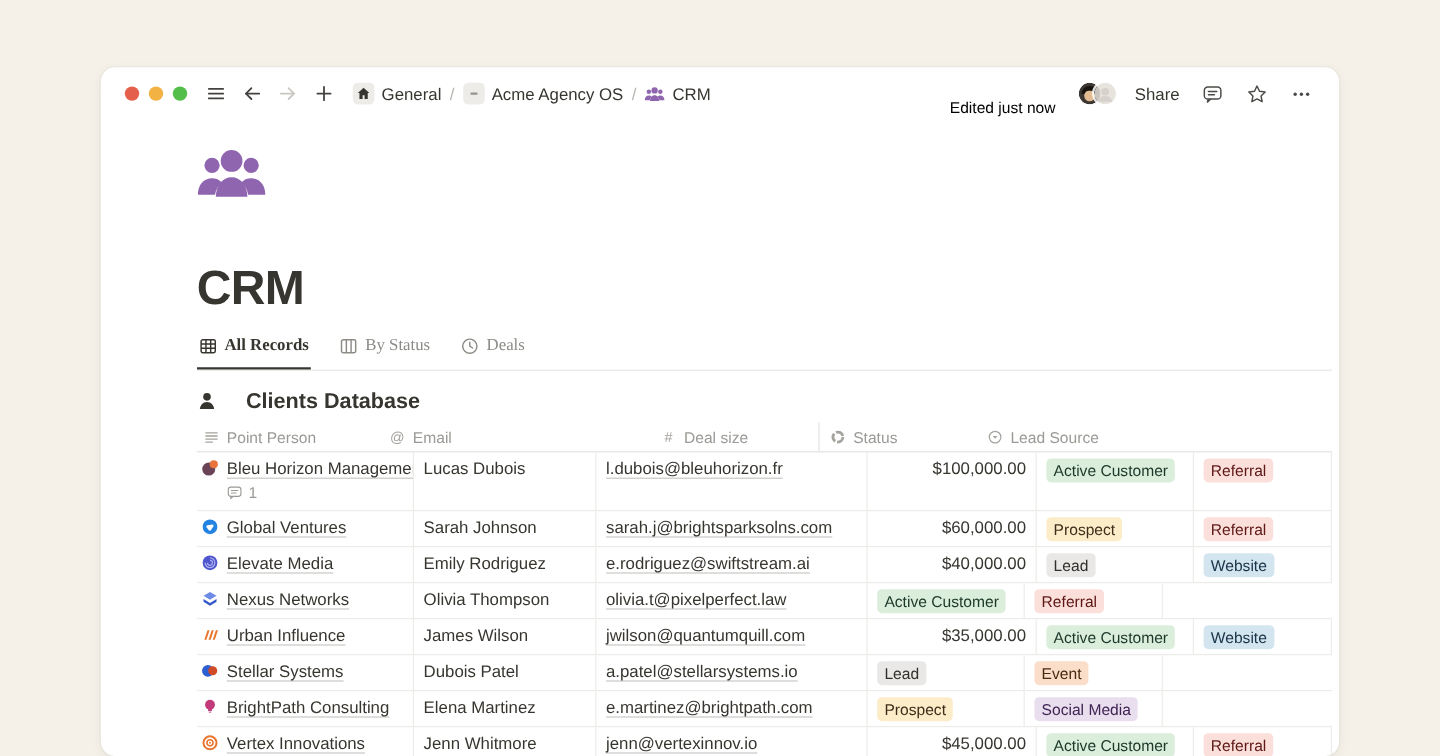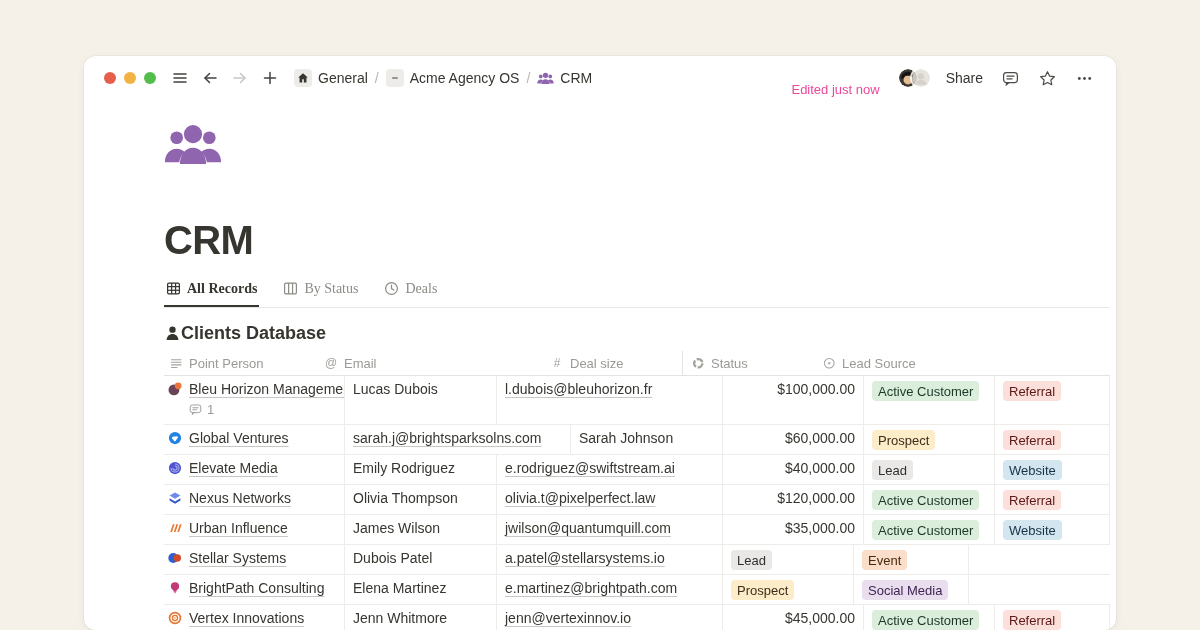--- a/index.html
+++ b/index.html
@@ -21,42 +21,42 @@
   .nav-ic.disabled{ color:#C9C7C2; }
   .crumbs { display:flex; align-items:center; gap:7px; font-size:14px; margin-left:4px; }
   .crumb { display:flex; align-items:center; gap:6px; cursor:pointer; }
   .crumb-badge { width:18px; height:18px; border-radius:4px; background:#EDECE8;
                  display:flex; align-items:center; justify-content:center; color:#37352F; }
   .crumb-badge svg{ width:12px; height:12px; }
   .crumb-ic { width:17px; height:17px; color:#9065B0; display:flex; align-items:center; }
   .crumb-ic svg{ width:17px; height:17px; }
   .crumb-sep { color:#B9B6B1; }
   .tb-right { margin-left:auto; display:flex; align-items:center; gap:17px; }
-  .edited { color:#ec4899; font-size:13px;margin-top:23px; }
+  .edited { color:#000000; font-size:13px;margin-top:23px; }
   .avatars { display:flex; align-items:center; margin-right:-3px; }
   .avatar { width:22px; height:22px; border-radius:50%; border:2px solid #fff; overflow:hidden; cursor:pointer; }
   .avatar svg{ width:100%; height:100%; display:block; }
   .avatar.back { margin-left:-9px; opacity:.85; }
   .share { font-size:14px; cursor:pointer; }
   .tool-ic { width:20px; height:20px; color:#4D4B47; display:flex; align-items:center; justify-content:center; cursor:pointer; }
   .tool-ic svg{ width:17px; height:17px; }
 
   
   .page { padding-left:80px; }
   .page-icon { margin-top:22px; width:58px; height:46px; color:#9065B0; cursor:pointer; }
   .page-icon svg{ width:58px; height:46px; }
   .page-title { margin-top:50px; font-size:40px; font-weight:700; letter-spacing:-0.6px; color:#37352F; }
 
   .tabs { margin-top:16px; width:946px; display:flex; gap:22px; border-bottom:1px solid #E9E8E5; }
   .tab { display:flex; align-items:flex-start; gap:6px; font-size:14px; color:#8D8B86;
          padding:2px 2px 7px 2px; cursor:pointer;font-family:Liberation Serif, serif; }
   .tab svg{ width:15px; height:15px; }
   .tab.active { color:#37352F; font-weight:700; box-shadow:inset 0 -2px 0 #37352F; }
 
-  .db-heading { margin-top:15px; display:flex; align-items:center; gap:0; cursor:pointer; }
+  .db-heading { margin-top:15px; display:flex; align-items:center; gap:24px; cursor:pointer; }
   .db-heading .ic { width:17px; height:17px; color:#37352F; }
   .db-heading .ic svg{ width:17px; height:17px; }
   .db-title { font-size:18px; font-weight:700; color:#37352F; }
 
   
   .table { margin-top:7px; width:946px; }
   .c0{width:181px;} .c1{width:152px;} .c2{width:226px;} .c3{width:141px;} .c4{width:131px;} .c5{width:115px;}
   .thead { display:flex; height:25px; border-bottom:1px solid #E4E3E0; }
   .hcell { display:flex; align-items:center; gap:6px; padding:0 8px; font-size:13px; color:#9B9A96;
            flex:none; cursor:pointer; border-right:1px solid transparent; }
@@ -317,22 +317,22 @@
               <div class="company-line">
                 <span class="logo">
                   <svg viewBox="0 0 16 16">
                     <circle cx="8" cy="8" r="7" fill="#2383E2"></circle>
                     <path d="M4.8 8.6l2.3 2.9c.4.5 1.2.5 1.5 0l2.6-3.9c.5-.8-.1-1.8-1-1.7l-4.6.6c-1 .1-1.4 1.3-.8 2.1z" fill="#fff"></path>
                   </svg>
                 </span>
                 <span class="company-name">Global Ventures</span>
               </div>
             </div>
+            <div class="cell c1">Sarah Johnson</div>
             <div class="cell c2"><span class="email">sarah.j@brightsparksolns.com</span></div>
-            <div class="cell c1">Sarah Johnson</div>
             <div class="cell num c3">$60,000.00</div>
             <div class="cell c4"><span class="badge" style="background: rgb(253, 236, 200); color: rgb(64, 44, 27);">Prospect</span></div>
             <div class="cell c5"><span class="badge" style="background: rgb(251, 223, 218); color: rgb(93, 23, 21);">Referral</span></div>
           </div>
           <div class="t-row">
             <div class="cell first c0">
               <div class="company-line">
                 <span class="logo">
                   <svg viewBox="0 0 16 16">
                     <circle cx="8" cy="8" r="7" fill="#4F55CE"></circle>
@@ -356,21 +356,20 @@
                   <svg viewBox="0 0 16 16">
                     <path d="M8 1.6l6.2 3.6L8 8.8 1.8 5.2z" fill="#6E8BE8"></path>
                     <path d="M1.8 8.3 8 11.9l6.2-3.6v2.6L8 14.5 1.8 10.9z" fill="#3558C9"></path>
                   </svg>
                 </span>
                 <span class="company-name">Nexus Networks</span>
               </div>
             </div>
             <div class="cell c1">Olivia Thompson</div>
             <div class="cell c2"><span class="email">olivia.t@pixelperfect.law</span></div>
-            <div class="cell num c3">$120,000.00</div>
             <div class="cell c4"><span class="badge" style="background: rgb(219, 237, 219); color: rgb(28, 56, 41);">Active Customer</span></div>
             <div class="cell c5"><span class="badge" style="background: rgb(251, 223, 218); color: rgb(93, 23, 21);">Referral</span></div>
           </div>
           <div class="t-row">
             <div class="cell first c0">
               <div class="company-line">
                 <span class="logo">
                   <svg viewBox="0 0 16 16" fill="#E8762E">
                     <path d="M2.6 12.6l3-9h2l-3 9z"></path>
                     <path d="M6.6 12.6l3-9h2l-3 9z"></path>

